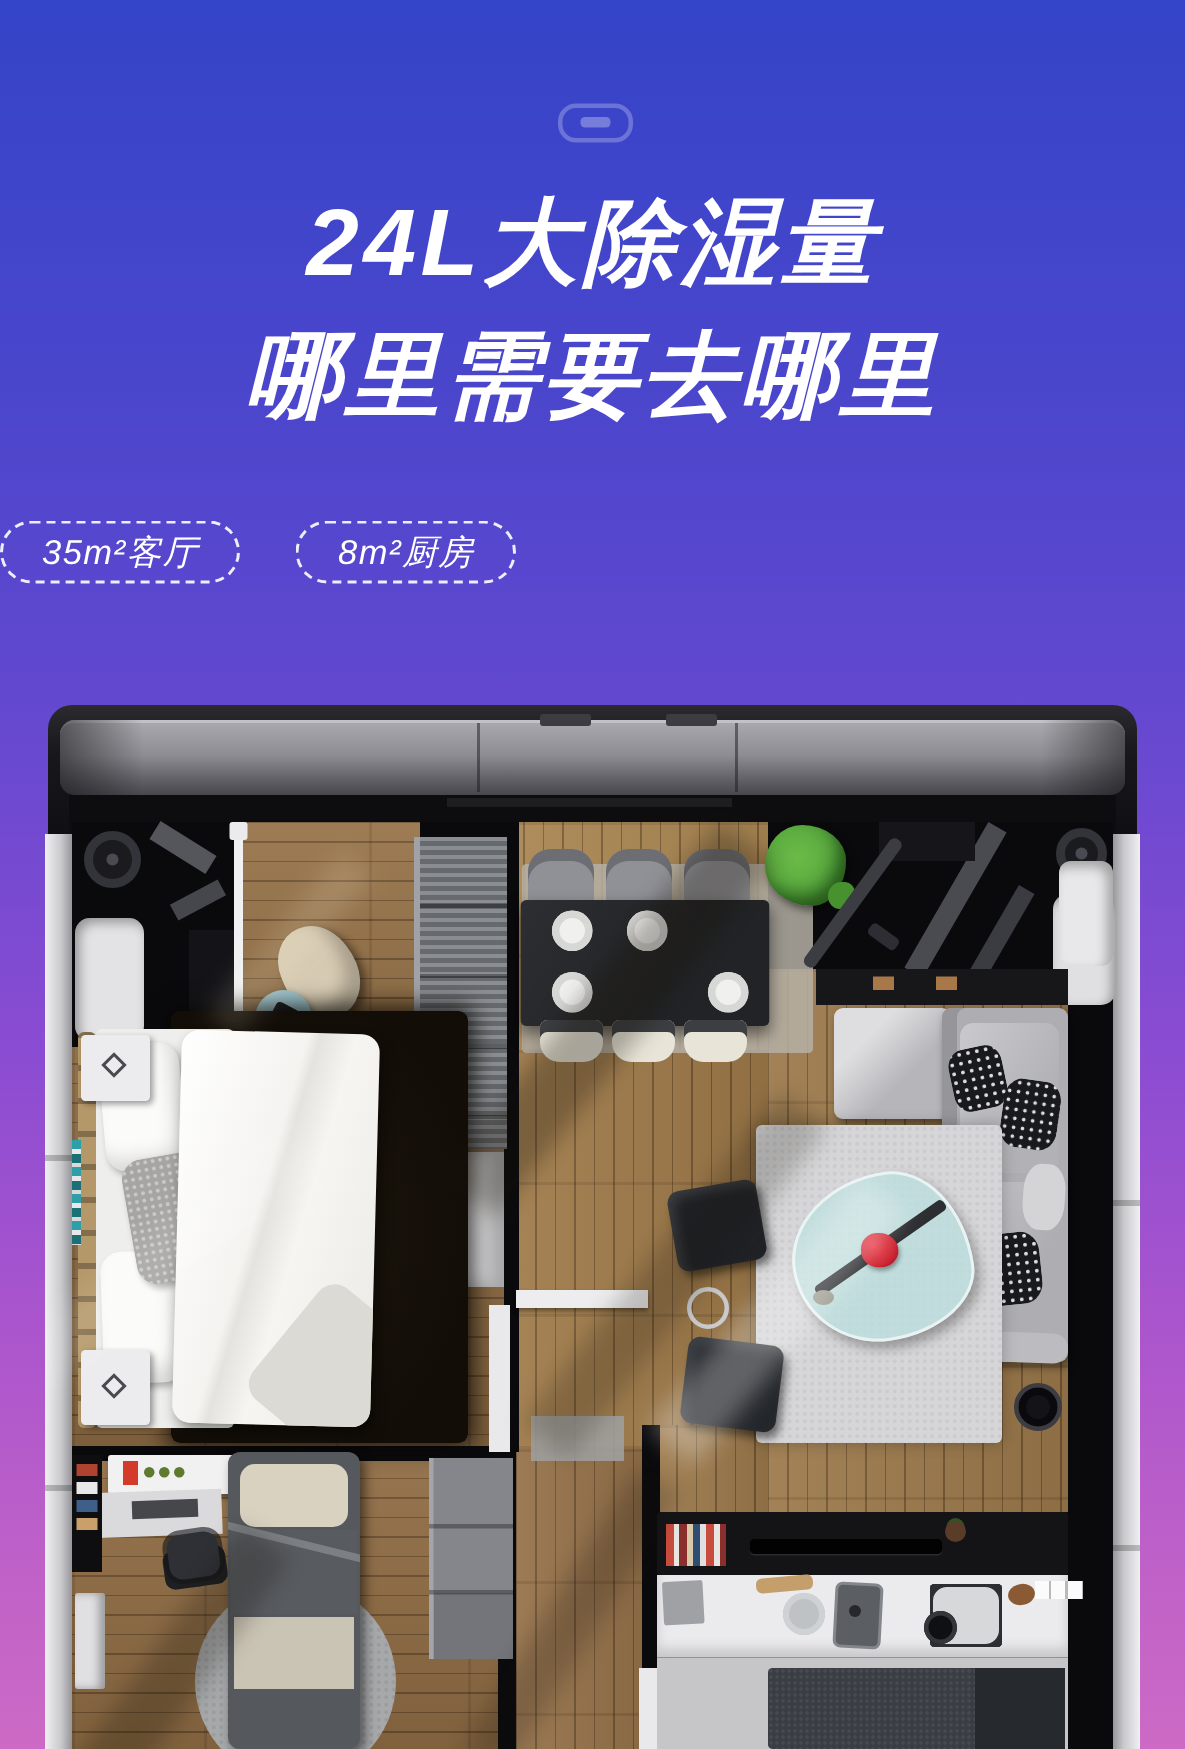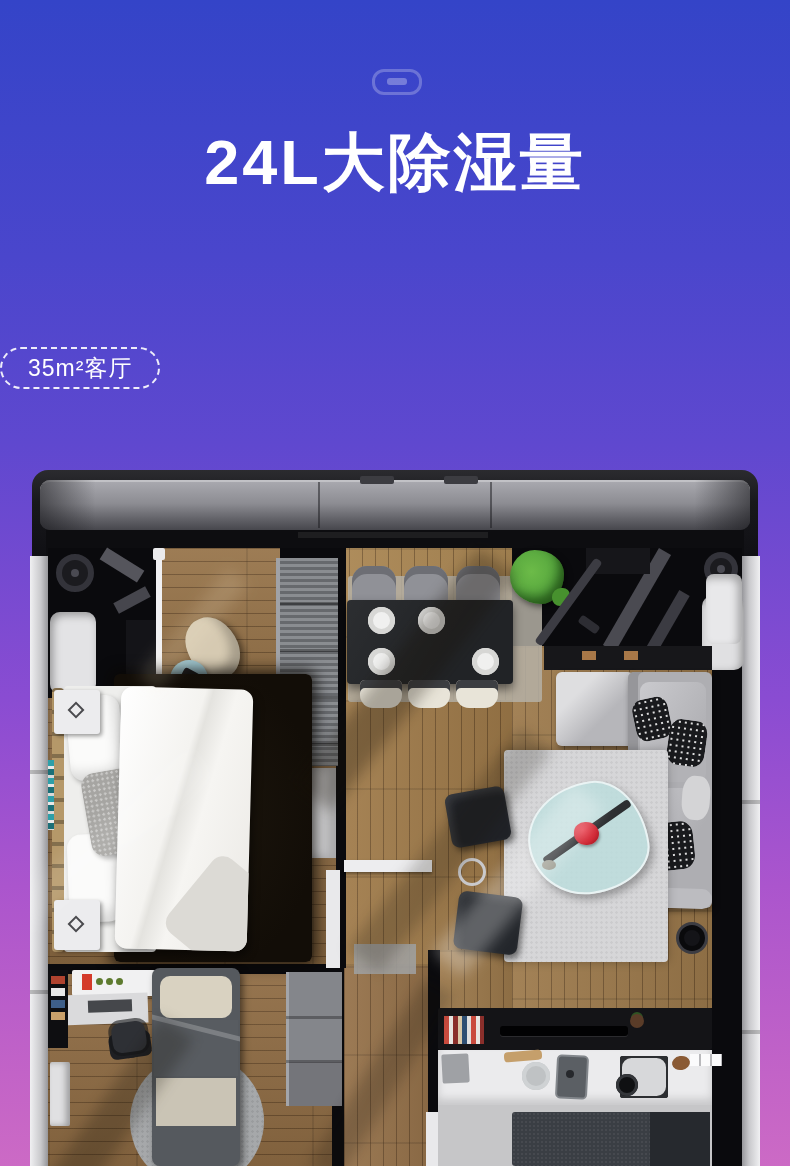--- a/index.html
+++ b/index.html
@@ -1,18 +1,18 @@
 <!DOCTYPE html>
 <html><head>
 <meta charset="utf-8">
 <style>
   html,body{margin:0;padding:0;}
   body{width:790px;height:1166px;overflow:hidden;font-family:"Liberation Sans","DejaVu Sans",sans-serif;}
   .page{position:relative;width:790px;height:1166px;overflow:hidden;
-    background:linear-gradient(180deg,#3444c8 0%,#4a46cc 22%,#5f48cf 38%,#8a4cd2 60%,#ab55cd 76%,#c263c7 92%,#cc6ac5 100%);}
+    background:linear-gradient(180deg,#3444c8 0%,#4a46cc 22%,#5f48cf 38%,#8a4cd2 60%,#ab55cd 76%,#c263c7 92%,#cc6ac5 100%);font-style:italic;}
   .a{position:absolute;}
   
   .handle{left:372px;top:69px;width:44px;height:20px;border:3px solid rgba(255,255,255,.25);border-radius:12px;}
   .handle .bar{position:absolute;left:12px;top:6px;width:20px;height:7px;background:rgba(255,255,255,.30);border-radius:3px;}
   .title{left:0;top:118px;width:790px;text-align:center;color:#fff;font-weight:800;
     font-size:63px;line-height:89px;letter-spacing:3px;white-space:nowrap;}
   .badges{left:0;top:347px;width:790px;display:flex;gap:37px;}
   .badge{height:42px;box-sizing:border-box;border:2px dashed rgba(255,255,255,.9);border-radius:22px;
     color:#fff;font-size:23px;display:flex;align-items:center;padding:0 26px;letter-spacing:1px;}
   
@@ -35,23 +35,25 @@
 </head>
 <body>
 
 <div class="page">
 
   <div class="a handle">
       <span class="bar"></span>
     </div>
   <div class="a title">
     <div>24L大除湿量</div>
+    <div>哪里需要去哪里</div>
   </div>
   <div class="a badges">
     <div class="badge">35m²客厅</div>
+    <div class="badge">8m²厨房</div>
   </div>
 
   <div class="a plan">
 
     <div class="a" style="left:2px;top:0;width:726px;height:92px;background:linear-gradient(180deg,#2b2b2f,#18181c 35%,#0f0f13);border-radius:16px 16px 4px 4px;"></div>
     <div class="a" style="left:10px;top:10px;width:710px;height:50px;border-radius:10px;border-top:2px solid #c2c2c6;box-sizing:border-box;background:linear-gradient(180deg,#a8a8ae 0%,#8c8c92 45%,#5c5c62 82%,#47474d 100%);"></div>
     <div class="a" style="left:288px;top:12px;width:2px;height:46px;background:rgba(25,25,30,.5);"></div>
     <div class="a" style="left:460px;top:12px;width:2px;height:46px;background:rgba(25,25,30,.5);"></div>
     <div class="a" style="left:330px;top:6px;width:34px;height:8px;background:#3c3c41;border-radius:2px;"></div>
     <div class="a" style="left:414px;top:6px;width:34px;height:8px;background:#3c3c41;border-radius:2px;"></div>

